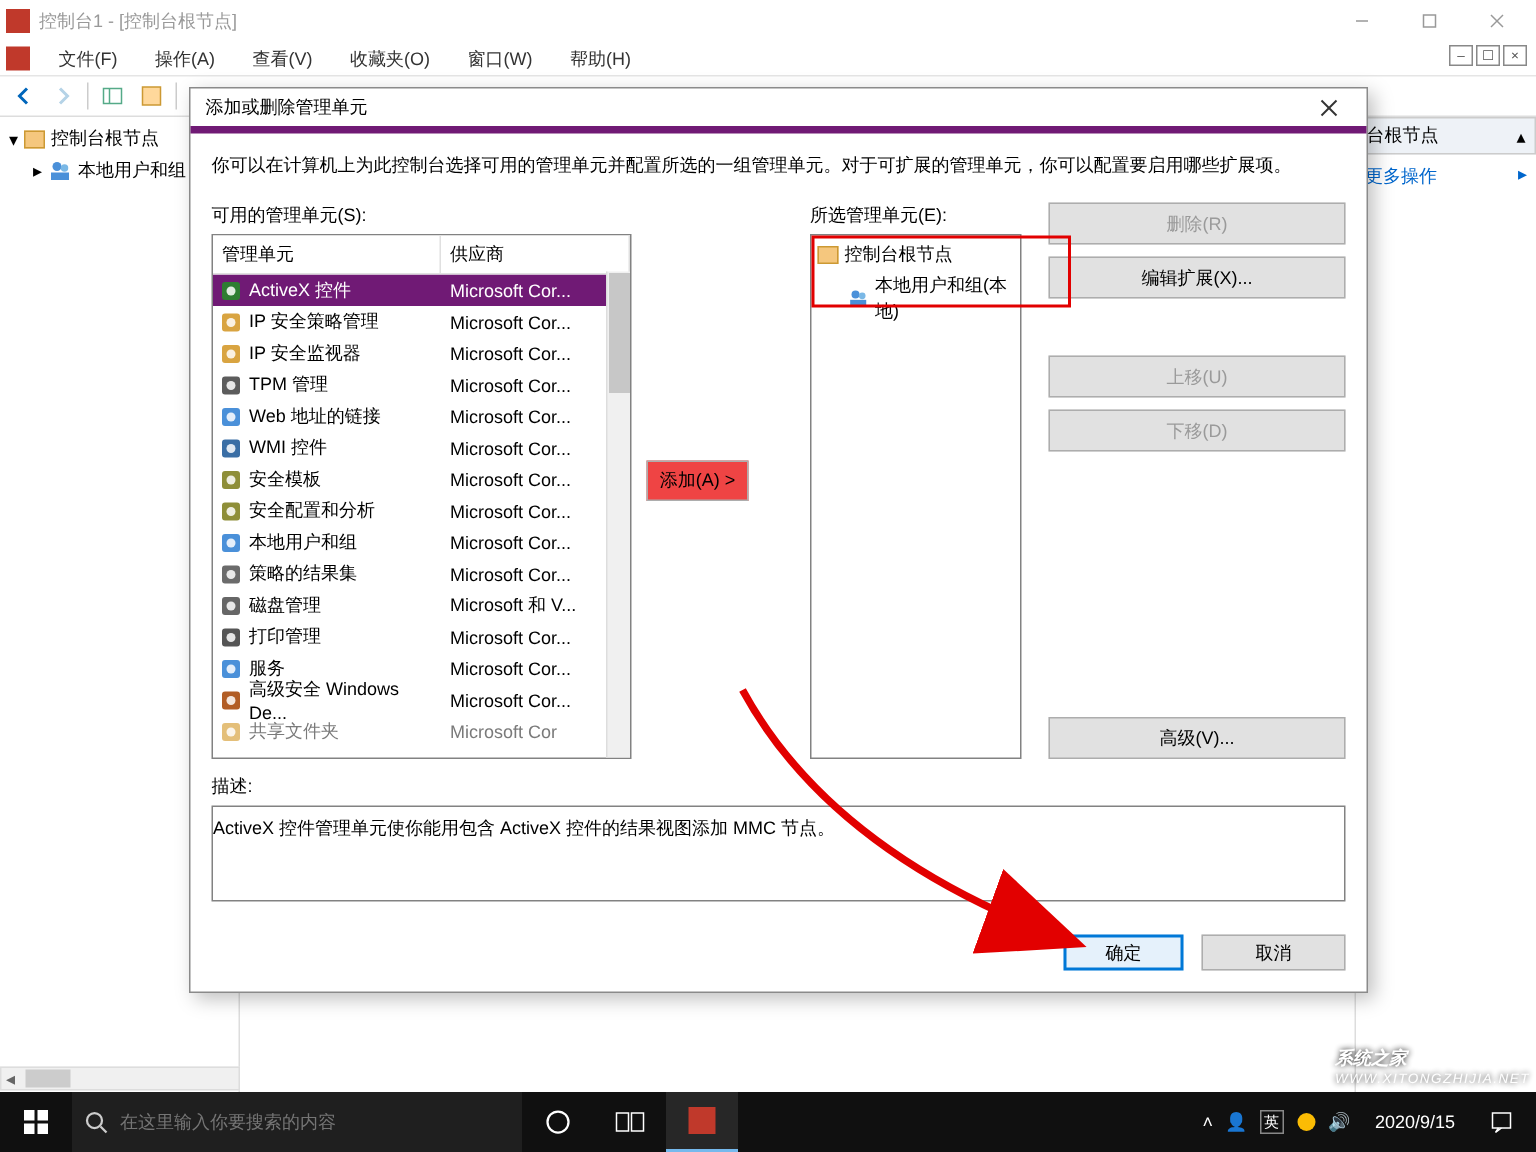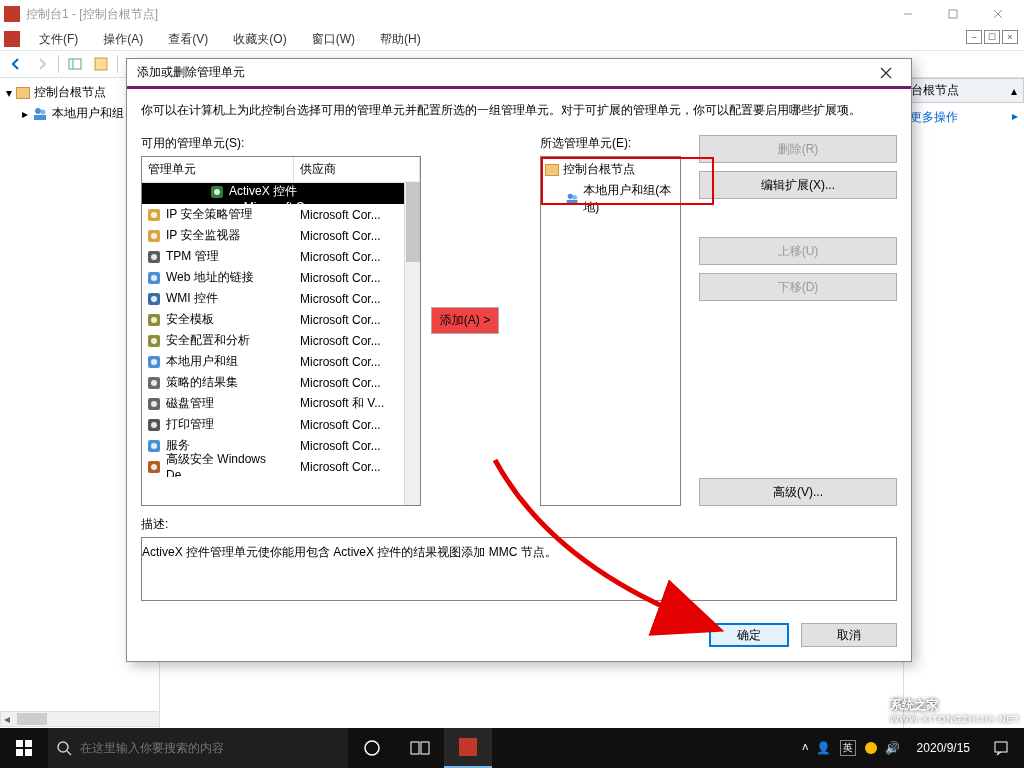--- a/index.html
+++ b/index.html
@@ -33,41 +33,41 @@
 .center-panel { flex:1; border-right:1px solid #ddd; }
 .action-pane { width: 120px; background:#fff; }
 .action-pane .hdr { background:#eef2f7; border:1px solid #ccc; padding:3px 6px; display:flex; justify-content:space-between; align-items:center; }
 .action-pane .body { padding:6px; color:#0066cc; }
 
 .hscroll { position:absolute; left:0; bottom:41px; width:160px; height:16px; background:#f0f0f0; border:1px solid #ddd; display:flex; align-items:center; }
 .hscroll .thumb { width:30px; height:12px; background:#ccc; margin-left:4px; }
 
 
 .dialog { position: absolute; left: 126px; top: 58px; width: 786px; height: 604px; background: #fff; border: 1px solid #8a8a8a; box-shadow: 4px 4px 12px rgba(0,0,0,0.25); display:flex; flex-direction:column; }
-.dialog-titlebar { height: 30px; display: flex; align-items: center; padding: 0 10px; border-bottom: 3px solid #701a75; }
+.dialog-titlebar { height: 30px; display: flex; align-items: center; padding: 0 10px; border-bottom: 5px solid #701a75; }
 .dialog-titlebar .t { flex: 1; }
 .dialog-close { width: 30px; height: 24px; display:flex; align-items:center; justify-content:center; }
 .dialog-body { padding: 12px 14px; flex:1; display:flex; flex-direction:column; }
 .intro { margin-bottom: 16px; line-height: 1.5; }
 
 .mid { display: flex; gap: 8px; flex:1; min-height:0; }
 .col-left { width: 280px; display:flex; flex-direction:column; }
 .col-mid { width: 72px; display:flex; align-items:center; justify-content:center; }
 .col-right-list { width: 172px; display:flex; flex-direction:column;padding-left:31px; }
 .col-buttons { flex:1; display:flex; flex-direction:column; gap:8px; padding-left:10px; }
 
 .section-label { margin-bottom: 4px; }
 .listview { border: 1px solid #828282; flex:1; min-height: 320px; position:relative; background:#fff; }
 .lv-header { display: flex; background: #fff; border-bottom: 1px solid #e0e0e0; }
 .lv-header .col { padding: 4px 6px; border-right: 1px solid #e0e0e0; }
 .lv-header .col1 { width: 152px; }
 .lv-header .col2 { flex:1; }
 .lv-body { overflow:hidden; }
 .lv-row { display: flex; align-items:center; height: 21px; }
-.lv-row.selected { background: #000000; color: #fff; flex-direction: column; }
+.lv-row.selected { background: #701a75; color: #fff; }
 .lv-row .c1 { width: 152px; padding-left: 4px; display:flex; align-items:center; gap:4px; }
 .lv-row .c2 { flex:1; padding-left:6px; white-space:nowrap; overflow:hidden; }
 .lv-scrollbar { position:absolute; right:0; top:24px; bottom:0; width:16px; background:#f0f0f0; border-left:1px solid #ddd; }
 .lv-scrollbar .thumb { width:14px; height:80px; background:#c7c7c7; margin:1px auto 0; }
 .dim-row { color:#7a7a7a; }
 .dim-row .ic { opacity:0.7; }
 
 .snapin-icon { width:16px; height:16px; display:inline-flex; align-items:center; justify-content:center; }
 
 .addbtn { padding: 4px 8px; border:1px solid #adadad; background:#ef4444; }
@@ -97,21 +97,21 @@
 .taskbar .search { flex:0 0 300px; height:40px; background:#1f1f1f; display:flex; align-items:center; padding:16px 8px; gap:8px; color:#ccc; }
 .taskbar .search input { background:transparent; border:none; color:#ccc; flex:1; outline:none; }
 .taskbar .tbicons { display:flex; }
 .taskbar .tbicons .ti { width:48px; height:40px; display:flex; align-items:center; justify-content:center; }
 .taskbar .ti.active { border-bottom:2px solid #76b9ed; background:#272727; }
 .taskbar .spacer { flex:1; }
 .taskbar .tray { display:flex; align-items:center; gap:8px; padding:0 8px; font-size:11px; }
 .taskbar .clock { text-align:center; line-height:1.2; padding:0 8px; font-size:11px;}
 
 
-.watermark { position:absolute; right:4px; bottom:42px; color:#fff; text-shadow:0 0 4px #000; font-weight:bold; display:flex; align-items:center; gap:6px; opacity:0.95; font-size:18px; }
+.watermark { position:absolute; right:4px; bottom:42px; color:#fff; text-shadow:0 0 4px #000; font-weight:bold; display:flex; align-items:center; gap:6px; opacity:0.95; font-size:18px;font-style:italic; }
 .watermark .sub { font-size:9px; letter-spacing:1px; display:block; font-weight:normal; }
 .house { width:36px; height:32px; }
 
 .ic { width:16px; height:16px; }
 </style>
 </head>
 <body>
 
 <div class="main-window">
   <div class="titlebar">
@@ -399,20 +399,32 @@
                 <div class="c1">
                   <span class="snapin-icon ic">
                     <svg width="16" height="16" viewBox="0 0 16 16">
                       <rect x="2" y="2" width="12" height="12" rx="2" fill="#b25d25"></rect>
                       <circle cx="8" cy="8" r="3" fill="#fff" opacity="0.85"></circle>
                     </svg>
                   </span>
                   <span>高级安全 Windows De...</span>
                 </div>
                 <div class="c2">Microsoft Cor...</div>
+              </div>
+              <div class="lv-row dim-row">
+                <div class="c1">
+                  <span class="snapin-icon ic">
+                    <svg width="16" height="16" viewBox="0 0 16 16">
+                      <rect x="2" y="2" width="12" height="12" rx="2" fill="#d9a441"></rect>
+                      <circle cx="8" cy="8" r="3" fill="#fff" opacity="0.85"></circle>
+                    </svg>
+                  </span>
+                  <span>共享文件夹</span>
+                </div>
+                <div class="c2">Microsoft Cor</div>
               </div>
             </div>
           <div class="lv-scrollbar">
               <div class="thumb"></div>
             </div>
         </div>
       </div>
       <div class="col-mid">
         <button class="addbtn">添加(A)  &gt;</button>
       </div>

